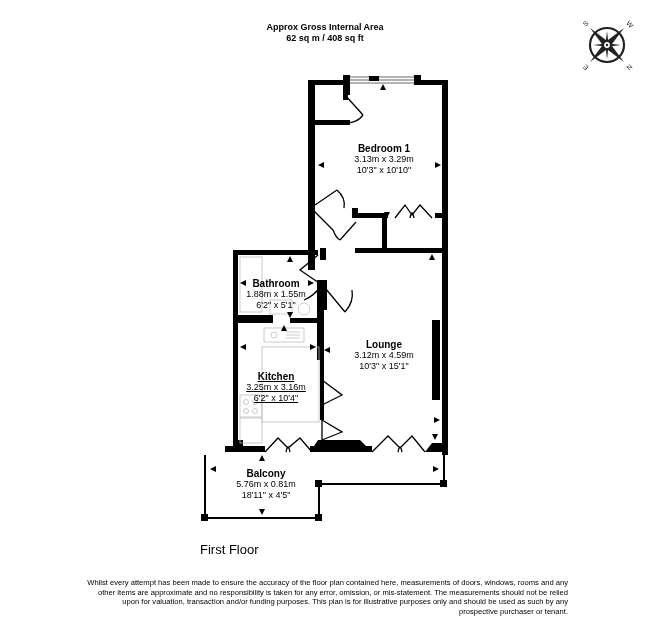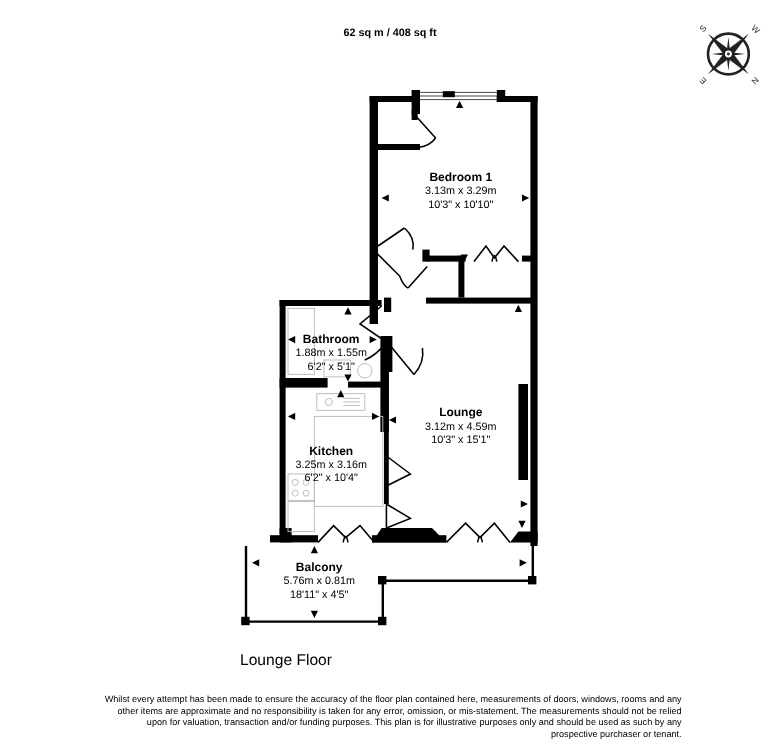--- a/index.html
+++ b/index.html
@@ -10,20 +10,21 @@
     .room-label { position: absolute; text-align: center; font-size: 9px; line-height: 11px; white-space: nowrap; }
     .room-label .name { font-weight: bold; font-size: 10px; display: block; }
     .room-label span { display: block; }
     .floor-label { position: absolute; left: 200px; top: 542px; font-size: 13px; }
     .disclaimer { position: absolute; left: 82px; top: 578px; width: 486px; text-align: right; font-size: 7.6px; line-height: 9.6px; }
   </style>
 </head>
 <body>
 
 <div class="area-header">
+  <div>Approx Gross Internal Area</div>
   <div>62 sq m / 408 sq ft</div>
 </div>
 
 <svg class="compass" viewBox="0 0 62 62">
   <circle cx="31" cy="31" r="17" fill="none" stroke="#222" stroke-width="2.2"></circle>
   <g transform="rotate(45 31 31)">
     <polygon points="31,7 34,28 31,31 28,28" fill="#222"></polygon>
     <polygon points="31,55 34,34 31,31 28,34" fill="#222"></polygon>
     <polygon points="7,31 28,28 31,31 28,34" fill="#222"></polygon>
     <polygon points="55,31 34,28 31,31 34,34" fill="#222"></polygon>
@@ -178,33 +179,33 @@
   <span>3.13m x 3.29m</span>
   <span>10'3" x 10'10"</span>
 </div>
 
 <div class="room-label" style="left:236px; top:278px; width:80px;">
   <span class="name">Bathroom</span>
   <span>1.88m x 1.55m</span>
   <span>6'2" x 5'1"</span>
 </div>
 
-<div class="room-label" style="left:236px; top:371px; width:80px;">
+<div class="room-label" style="left:236px; top:371px; width:80px;text-decoration:underline;">
   <span class="name">Kitchen</span>
   <span>3.25m x 3.16m</span>
   <span>6'2" x 10'4"</span>
 </div>
 
 <div class="room-label" style="left:344px; top:339px; width:80px;">
   <span class="name">Lounge</span>
   <span>3.12m x 4.59m</span>
   <span>10'3" x 15'1"</span>
 </div>
 
 <div class="room-label" style="left:226px; top:468px; width:80px;">
   <span class="name">Balcony</span>
   <span>5.76m x 0.81m</span>
   <span>18'11" x 4'5"</span>
 </div>
 
-<div class="floor-label">Lounge Floor</div>
+<div class="floor-label">First Floor</div>
 
 <div class="disclaimer">Whilst every attempt has been made to ensure the accuracy of the floor plan contained here, measurements of doors, windows, rooms and any other items are approximate and no responsibility is taken for any error, omission, or mis-statement. The measurements should not be relied upon for valuation, transaction and/or funding purposes. This plan is for illustrative purposes only and should be used as such by any prospective purchaser or tenant.</div>
 
 </body></html>

